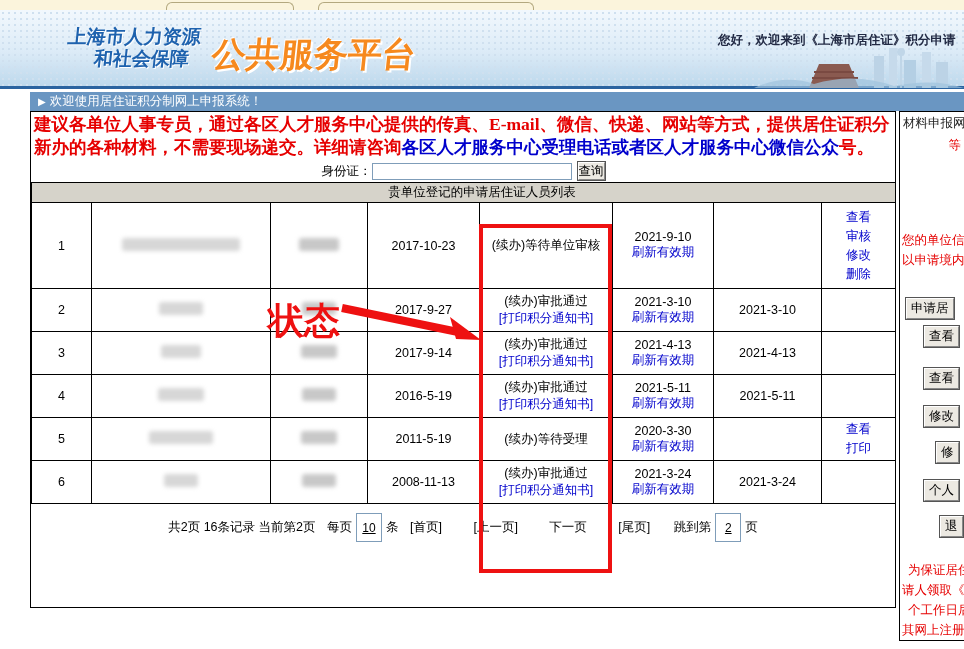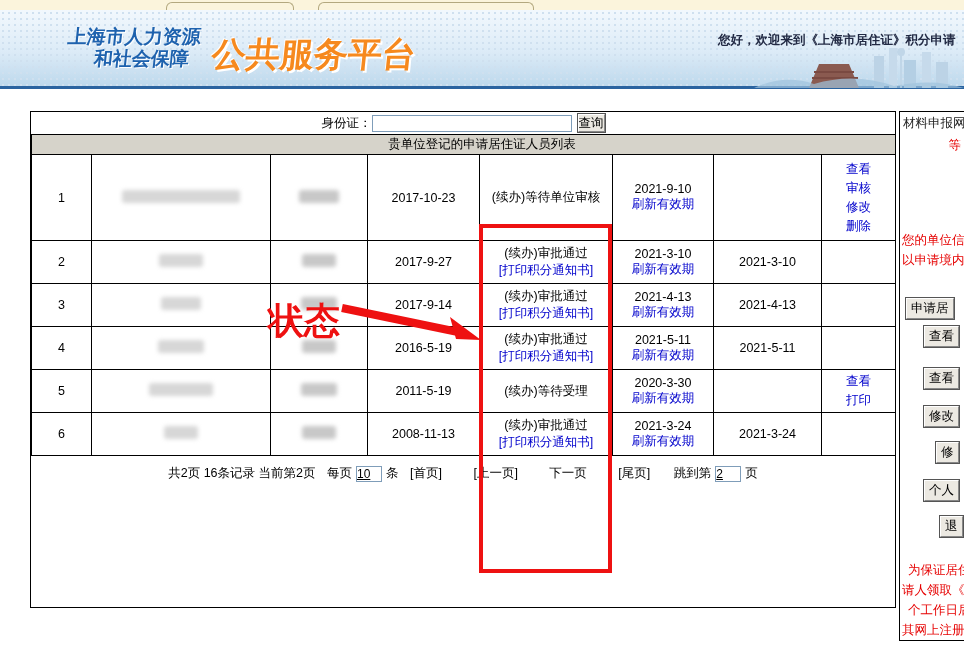--- a/index.html
+++ b/index.html
@@ -63,22 +63,22 @@
   #people tr.rn { height:43px; }
   .lnk-b { color:#0000cc; cursor:pointer; display:inline-block; }
   .stack a { display:block; color:#0000cc; text-decoration:none; cursor:pointer;
     line-height:19px; }
   .blob { display:inline-block; height:13px; border-radius:3px;
     background:#d7d7d7; filter:blur(2px); }
   .blob.dark { background:#c8c8c8; }
 
   #pager { text-align:center; font-size:12.5px; margin-top:9px; color:#000; }
   #pager span { margin:0 4px; }
-  .pg-input { width:26px; height:16px; border:1px solid #7f9db9;
-    font-size:12px; text-align:left; vertical-align:middle;text-decoration:underline; }
+  .pg-input { width:26px; height:29px; border:1px solid #7f9db9;
+    font-size:12px; text-align:center; vertical-align:middle;text-decoration:underline; }
   .pg-link { cursor:pointer; }
 
   
   #sidebar { position:absolute; left:899px; top:111px; width:66px; height:530px;
     border:1px solid #000; border-right:none; background:#fff; font-size:12.5px; }
   #sb-title { padding:3px 0 0 3px; color:#222; white-space:nowrap; }
   #sb-title2 { text-align:right; color:#e60000; padding:3px 4px 0 0; }
   .sb-red { color:#e60000; white-space:nowrap; line-height:20px; padding-left:2px; }
   #sb-note { position:absolute; top:118px; left:0; }
   .sb-btn { position:absolute; background:#ece9e2; border:1px solid #888;
@@ -119,23 +119,27 @@
       <rect x="168" y="14" width="9" height="36" fill="#c6daeb"></rect>
       <rect x="182" y="24" width="12" height="26" fill="#bcd3e6"></rect>
       <circle cx="147" cy="14" r="4" fill="#c0d6e8"></circle>
       <rect x="146" y="16" width="2" height="34" fill="#c0d6e8"></rect>
       <path d="M55 50 L65 26 L95 26 L105 50 Z" fill="#8a5a50"></path>
       <path d="M60 34 h40 M58 40 h46" stroke="#7a4a42" stroke-width="2" fill="none"></path>
       <path d="M0 50 q30 -14 60 -4 q40 -12 80 2 q40 -8 70 2 v2 H0 Z" fill="#9fc3dd" opacity="0.7"></path>
     </svg>
   </div>
 
+  <div id="notice-bar">
+    <span class="tri">▶</span><span>欢迎使用居住证积分制网上申报系统！</span>
+  </div>
 
   <div id="main-box">
 
+    <div id="announce"><span>建议各单位人事专员，通过各区人才服务中心提供的传真、E-mail、微信、快递、网站等方式，提供居住证积分新办的各种材料，不需要现场递交。详细请咨询</span><span class="lnk">各区人才服务中心受理电话或者区人才服务中心微信公众</span><span>号。</span></div>
 
     <div id="search-row">
       <label>身份证：</label><input id="id-input" type="text" value="" style=""><span class="win-btn">查询</span>
     </div>
 
     <table id="people">
       <colgroup>
         <col style="width:60px">
           <col style="width:179px">
           <col style="width:97px">

